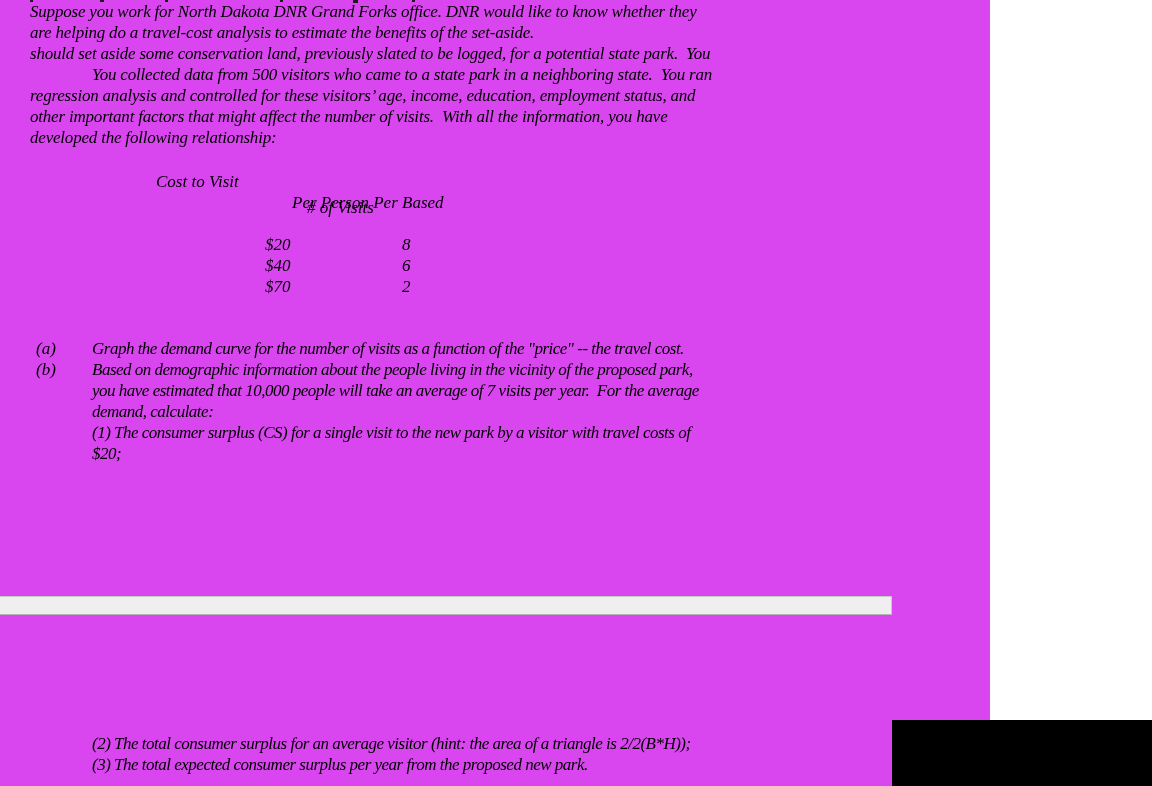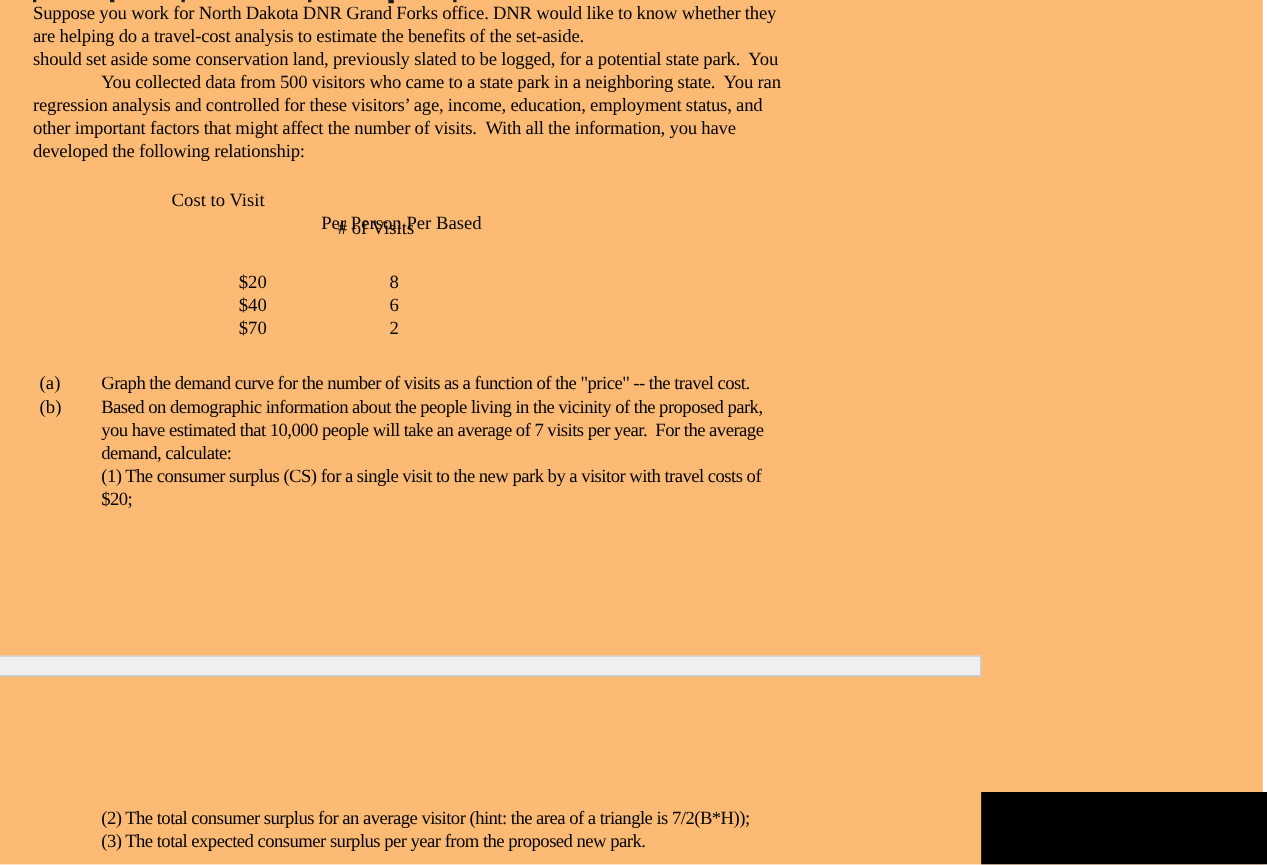--- a/index.html
+++ b/index.html
@@ -6,23 +6,24 @@
     margin: 0;
     padding: 0;
     width: 1152px;
     height: 786px;
     background: #ffffff;
     overflow: hidden;
     font-family: "Liberation Serif", serif;
   }
   .canvas {
     position: relative;
-    width: 1148px;
+    width: 990px;
     height: 786px;
-    background: #fdba74;
+    background: #d946ef;
+    font-style: italic;
   }
   .tline {
     white-space: pre;
     color: #000000;
     font-size: 17px;
     line-height: 21px;
     height: 21px;
   }
   
   .frag {
@@ -36,21 +37,21 @@
     left: 30px;
     top: 1px;
     width: 800px;
     letter-spacing: -0.2px;
   }
   .intro .indented { padding-left: 62px; }
 
   .tbl-head1 { position: absolute; left: 156px; top: 171px; }
   .tbl-head2 { position: absolute; left: 307px; top: 175px; margin-top: 22px; }
   .tbl-head3 { position: absolute; left: 292px; top: 192px; }
-  .tbl-rows  { position: absolute; left: 0; top: 246px; width: 500px; }
+  .tbl-rows  { position: absolute; left: 0; top: 234px; width: 500px; padding-left: 48px; }
   .tbl-row   { position: relative; height: 21px; }
   .tbl-cost  { position: absolute; left: 217px; white-space: pre; font-size: 17px; line-height: 21px; }
   .tbl-visits{ position: absolute; left: 354px; white-space: pre; font-size: 17px; line-height: 21px; }
 
   .item-label-a { position: absolute; left: 36px; top: 338px; }
   .item-body-a  { position: absolute; left: 92px; top: 338px; letter-spacing: -0.5px; }
   .item-label-b { position: absolute; left: 36px; top: 359px; }
   .item-body-b  { position: absolute; left: 92px; top: 359px; letter-spacing: -0.5px; }
 
   .scrollbar {
@@ -136,19 +137,19 @@
     <div class="tline">Based on demographic information about the people living in the vicinity of the proposed park,</div>
     <div class="tline">you have estimated that 10,000 people will take an average of 7 visits per year.  For the average</div>
     <div class="tline">demand, calculate:</div>
     <div class="tline">(1) The consumer surplus (CS) for a single visit to the new park by a visitor with travel costs of</div>
     <div class="tline">$20;</div>
   </div>
 
   <div class="scrollbar"></div>
 
   <div class="bottom-lines">
-    <div class="tline">(2) The total consumer surplus for an average visitor (hint: the area of a triangle is 7/2(B*H));</div>
+    <div class="tline">(2) The total consumer surplus for an average visitor (hint: the area of a triangle is 2/2(B*H));</div>
     <div class="tline">(3) The total expected consumer surplus per year from the proposed new park.</div>
   </div>
 
   <div class="black-box"></div>
 
 </div>
 
 </body></html>

